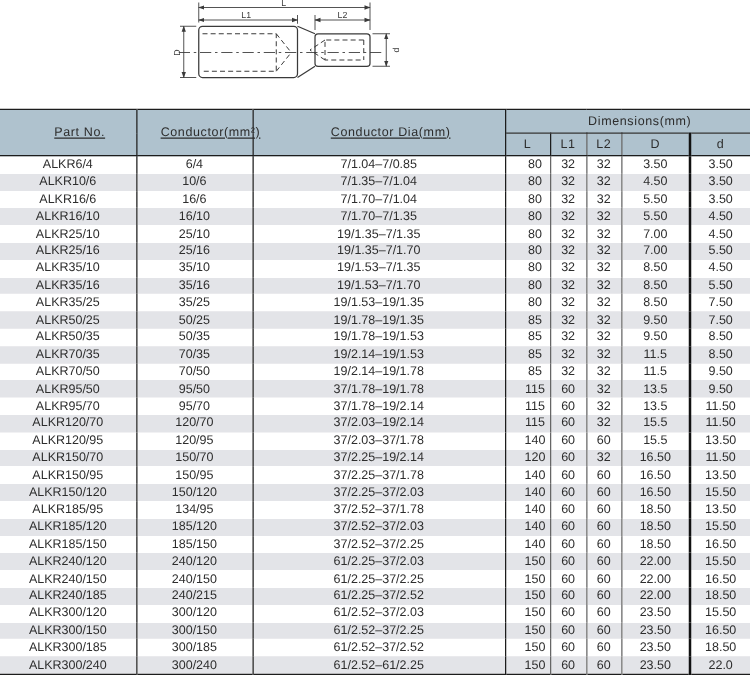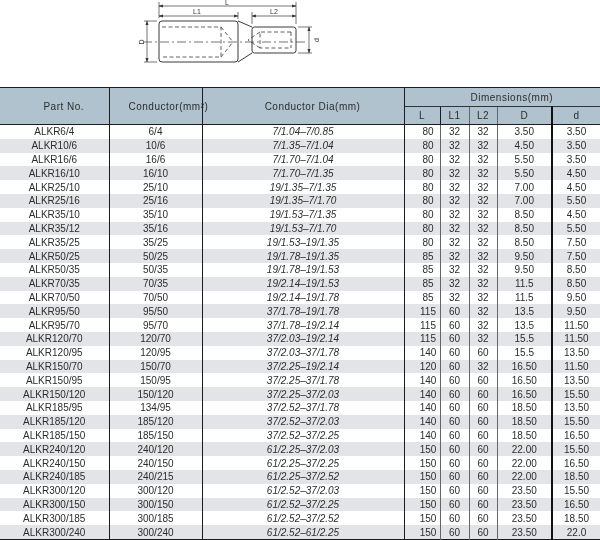--- a/index.html
+++ b/index.html
@@ -26,26 +26,26 @@
     padding:0;text-align:center;vertical-align:middle;letter-spacing:0.5px;
   }
   table.spec td{
     font-size:10px;padding:0;text-align:center;vertical-align:middle;
     height:13.8px;white-space:nowrap;overflow:hidden;
   }
   tr.hrow1 th{height:18px;padding-left:19px;}
   tr.hrow2 th{height:17px;}
   thead th{border-bottom:1px solid var(--line-dark);}
   th.dims-span{border-bottom:1px solid #333;}
-  .br-major{border-right:1px solid var(--line-dark);}
+  .br-major{border-right:1px solid var(--line-dark);text-decoration:underline;}
   .br-sub{border-right:1px solid var(--line-sub);}
   .br-thick{border-right:2px solid #111;}
   tbody td:nth-child(1),thead th:nth-child(1){border-right:1px solid var(--line-dark);}
   tbody td:nth-child(2){border-right:1px solid var(--line-dark);margin-top:27px;}
-  tbody td:nth-child(3){border-right:1px solid var(--line-dark);font-style:italic;}
+  tbody td:nth-child(3){border-right:1px solid var(--line-dark);}
   tbody td:nth-child(4){border-right:1px solid var(--line-sub);padding-left:12px;}
   tbody td:nth-child(5){border-right:1px solid var(--line-sub);}
   tbody td:nth-child(6){border-right:1px solid var(--line-sub);}
   tbody td:nth-child(7){border-right:2px solid #111;}
   tbody tr:nth-child(even){background:var(--row-alt);}
 </style>
 </head>
 <body style="--header-bg: #afc2ce; --row-alt: #e3e4e8; --line-dark: #1c1c1c; --line-sub: #666666;">
 
 <div class="drawing-wrap">
@@ -190,21 +190,21 @@
         <td>ALKR35/10</td>
         <td>35/10</td>
         <td>19/1.53–7/1.35</td>
         <td>80</td>
         <td>32</td>
         <td>32</td>
         <td>8.50</td>
         <td>4.50</td>
       </tr>
       <tr>
-        <td>ALKR35/12</td>
+        <td>ALKR35/16</td>
         <td>35/16</td>
         <td>19/1.53–7/1.70</td>
         <td>80</td>
         <td>32</td>
         <td>32</td>
         <td>8.50</td>
         <td>5.50</td>
       </tr>
       <tr>
         <td>ALKR35/25</td>

